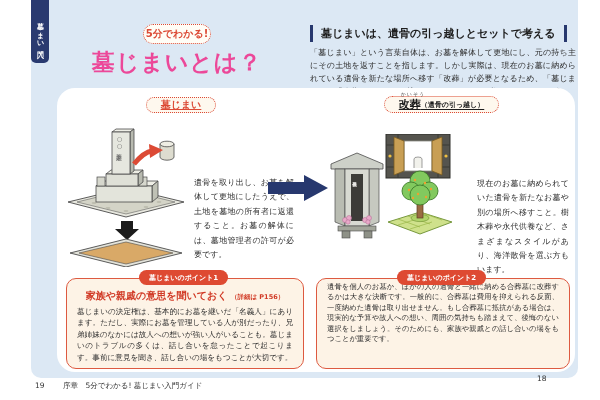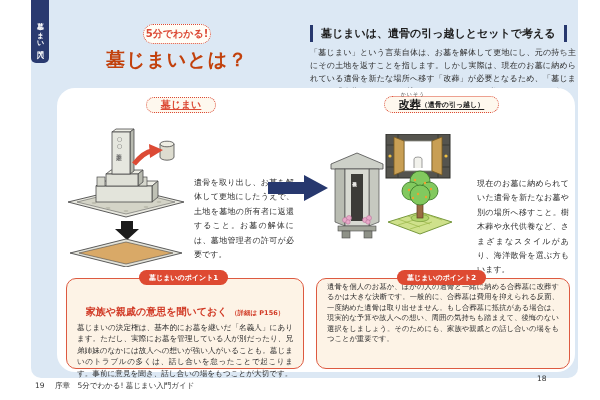--- a/index.html
+++ b/index.html
@@ -15,21 +15,21 @@
 
   
   .spine-tab{left:31px;top:0;width:18px;height:63px;background:#2a3a70;border-radius:0 0 5px 5px;
     display:flex;align-items:center;justify-content:center;}
   .spine-tab span{writing-mode:vertical-rl;text-orientation:upright;color:#fff;font-size:7px;letter-spacing:1px;font-weight:bold;}
 
   
   .left-header{left:49px;top:22px;width:256px;text-align:center;}
   .lh-badge{display:inline-block;border:1.5px dotted #dc4a35;border-radius:12px;background:#fffdf6;
     color:#dc4a35;font-weight:bold;font-size:10px;padding:2px 2px;}
-  .lh-title{margin-top:3px;font-size:19px;font-weight:bold;color:#c2410c;letter-spacing:1px;}
+  .lh-title{margin-top:3px;font-size:23px;font-weight:bold;color:#ec4899;letter-spacing:1px;}
 
   
   .right-header{left:310px;top:22px;width:266px;}
   .rh-title{display:inline-block;border-left:3px solid #27386e;border-right:3px solid #27386e;
     padding:1px 8px;font-size:11px;font-weight:bold;color:#1e1e1e;text-align:center;}
   .rh-body{margin-top:5px;font-size:8px;line-height:1.62;text-align:justify;color:#2e2e2e;}
 
   
   .main-panel{left:57px;top:88px;width:518px;height:284px;background:#ffffff;border-radius:18px;}
 
@@ -43,27 +43,27 @@
   .badge-sub{font-size:7px;font-weight:bold;vertical-align:1px;}
 
   .desc{font-size:8px;line-height:1.8;text-align:justify;color:#2e2e2e;}
 
   .vtext{writing-mode:vertical-rl;text-orientation:upright;pointer-events:none;}
 
   
   .point-badge{background:#de4a32;color:#fff;font-size:7px;font-weight:bold;border-radius:8px;
     padding:2.5px 10px;position:absolute;z-index:2;white-space:nowrap;}
   .point-box{position:absolute;background:#fdf3e6;border:1.3px solid #dd5a41;border-radius:10px;z-index:1;}
-  .point-heading{text-align:center;color:#d13a26;font-weight:bold;font-size:10px;margin-top:26px;white-space:nowrap;}
+  .point-heading{text-align:center;color:#d13a26;font-weight:bold;font-size:10px;margin-top:10px;white-space:nowrap;}
   .point-ref{font-size:6.5px;font-weight:bold;color:#d13a26;}
   .point-body{font-size:7.6px;line-height:1.5;text-align:justify;color:#2e2e2e;padding:3px 10px 0 10px;}
 
   
   .footer-left{left:35px;top:381px;font-size:7.5px;color:#333;}
-  .footer-left .chapter{margin-left:8px;}
+  .footer-left .chapter{margin-left:16px;}
   .footer-right{left:537px;top:374px;font-size:7.5px;color:#333;}
 </style>
 </head>
 <body>
 
 <div class="abs book-page"></div>
 
 <div class="abs spine-tab">
   <span>墓じまい入門</span>
 </div>

